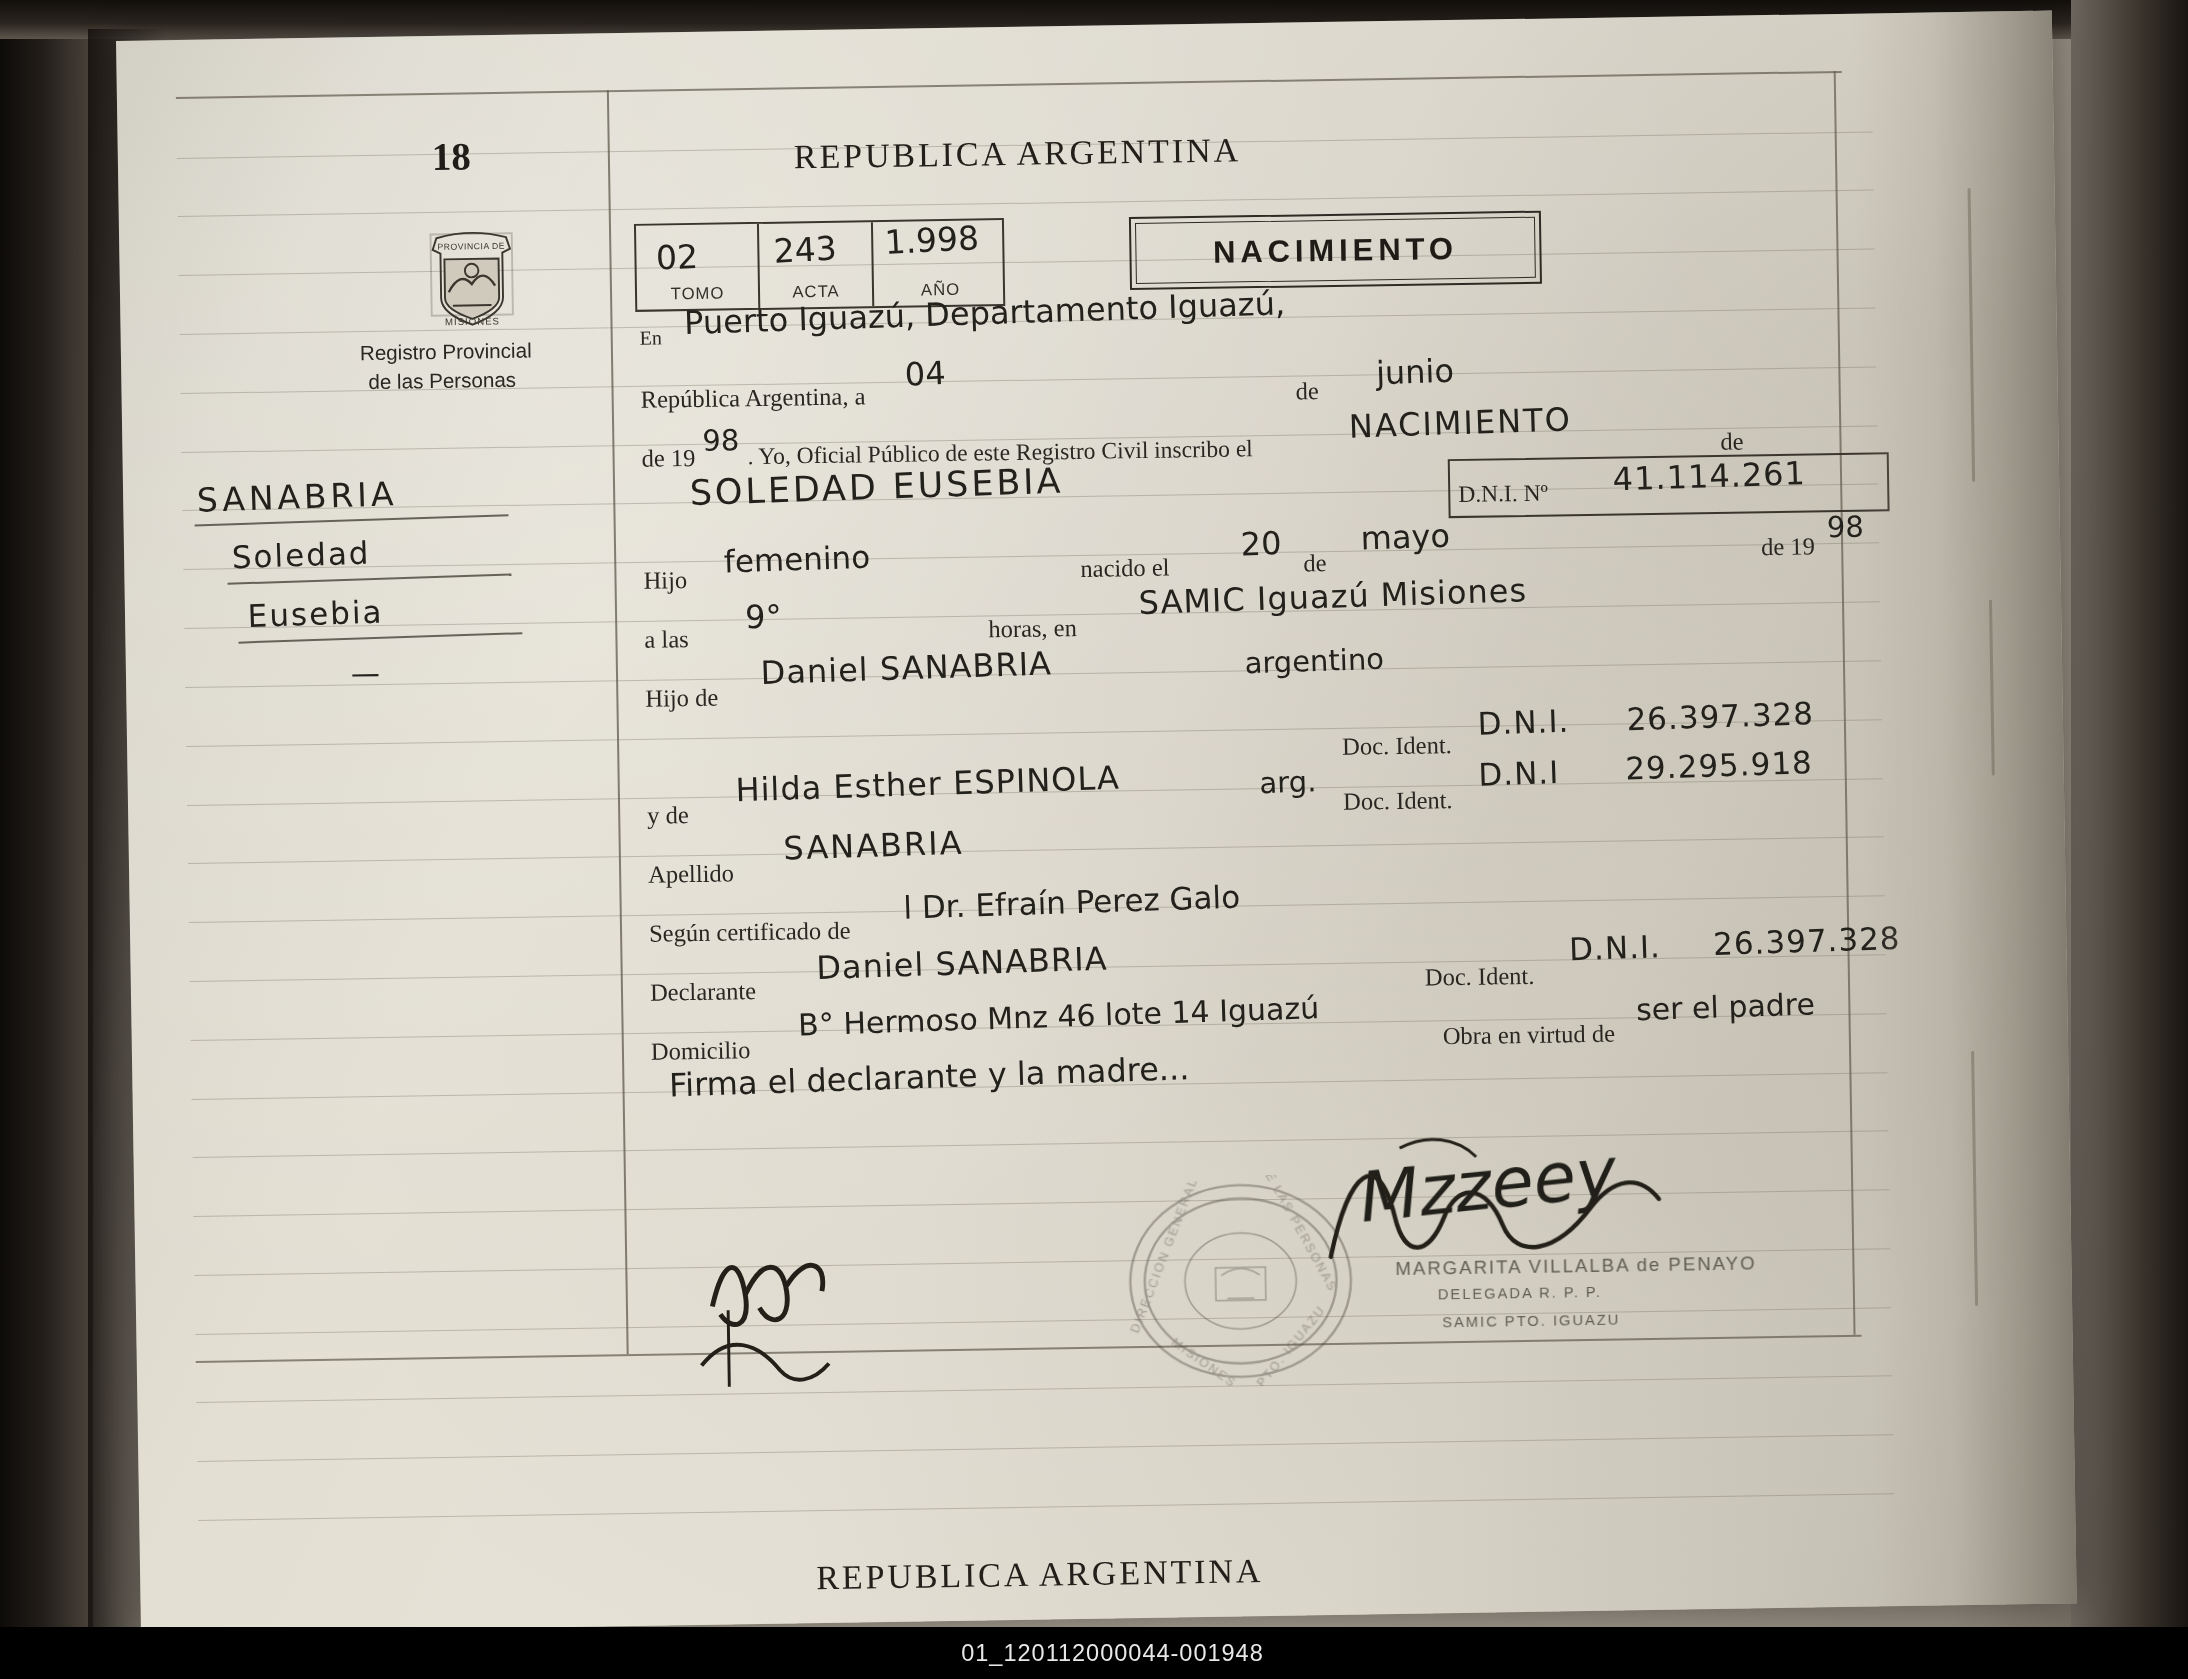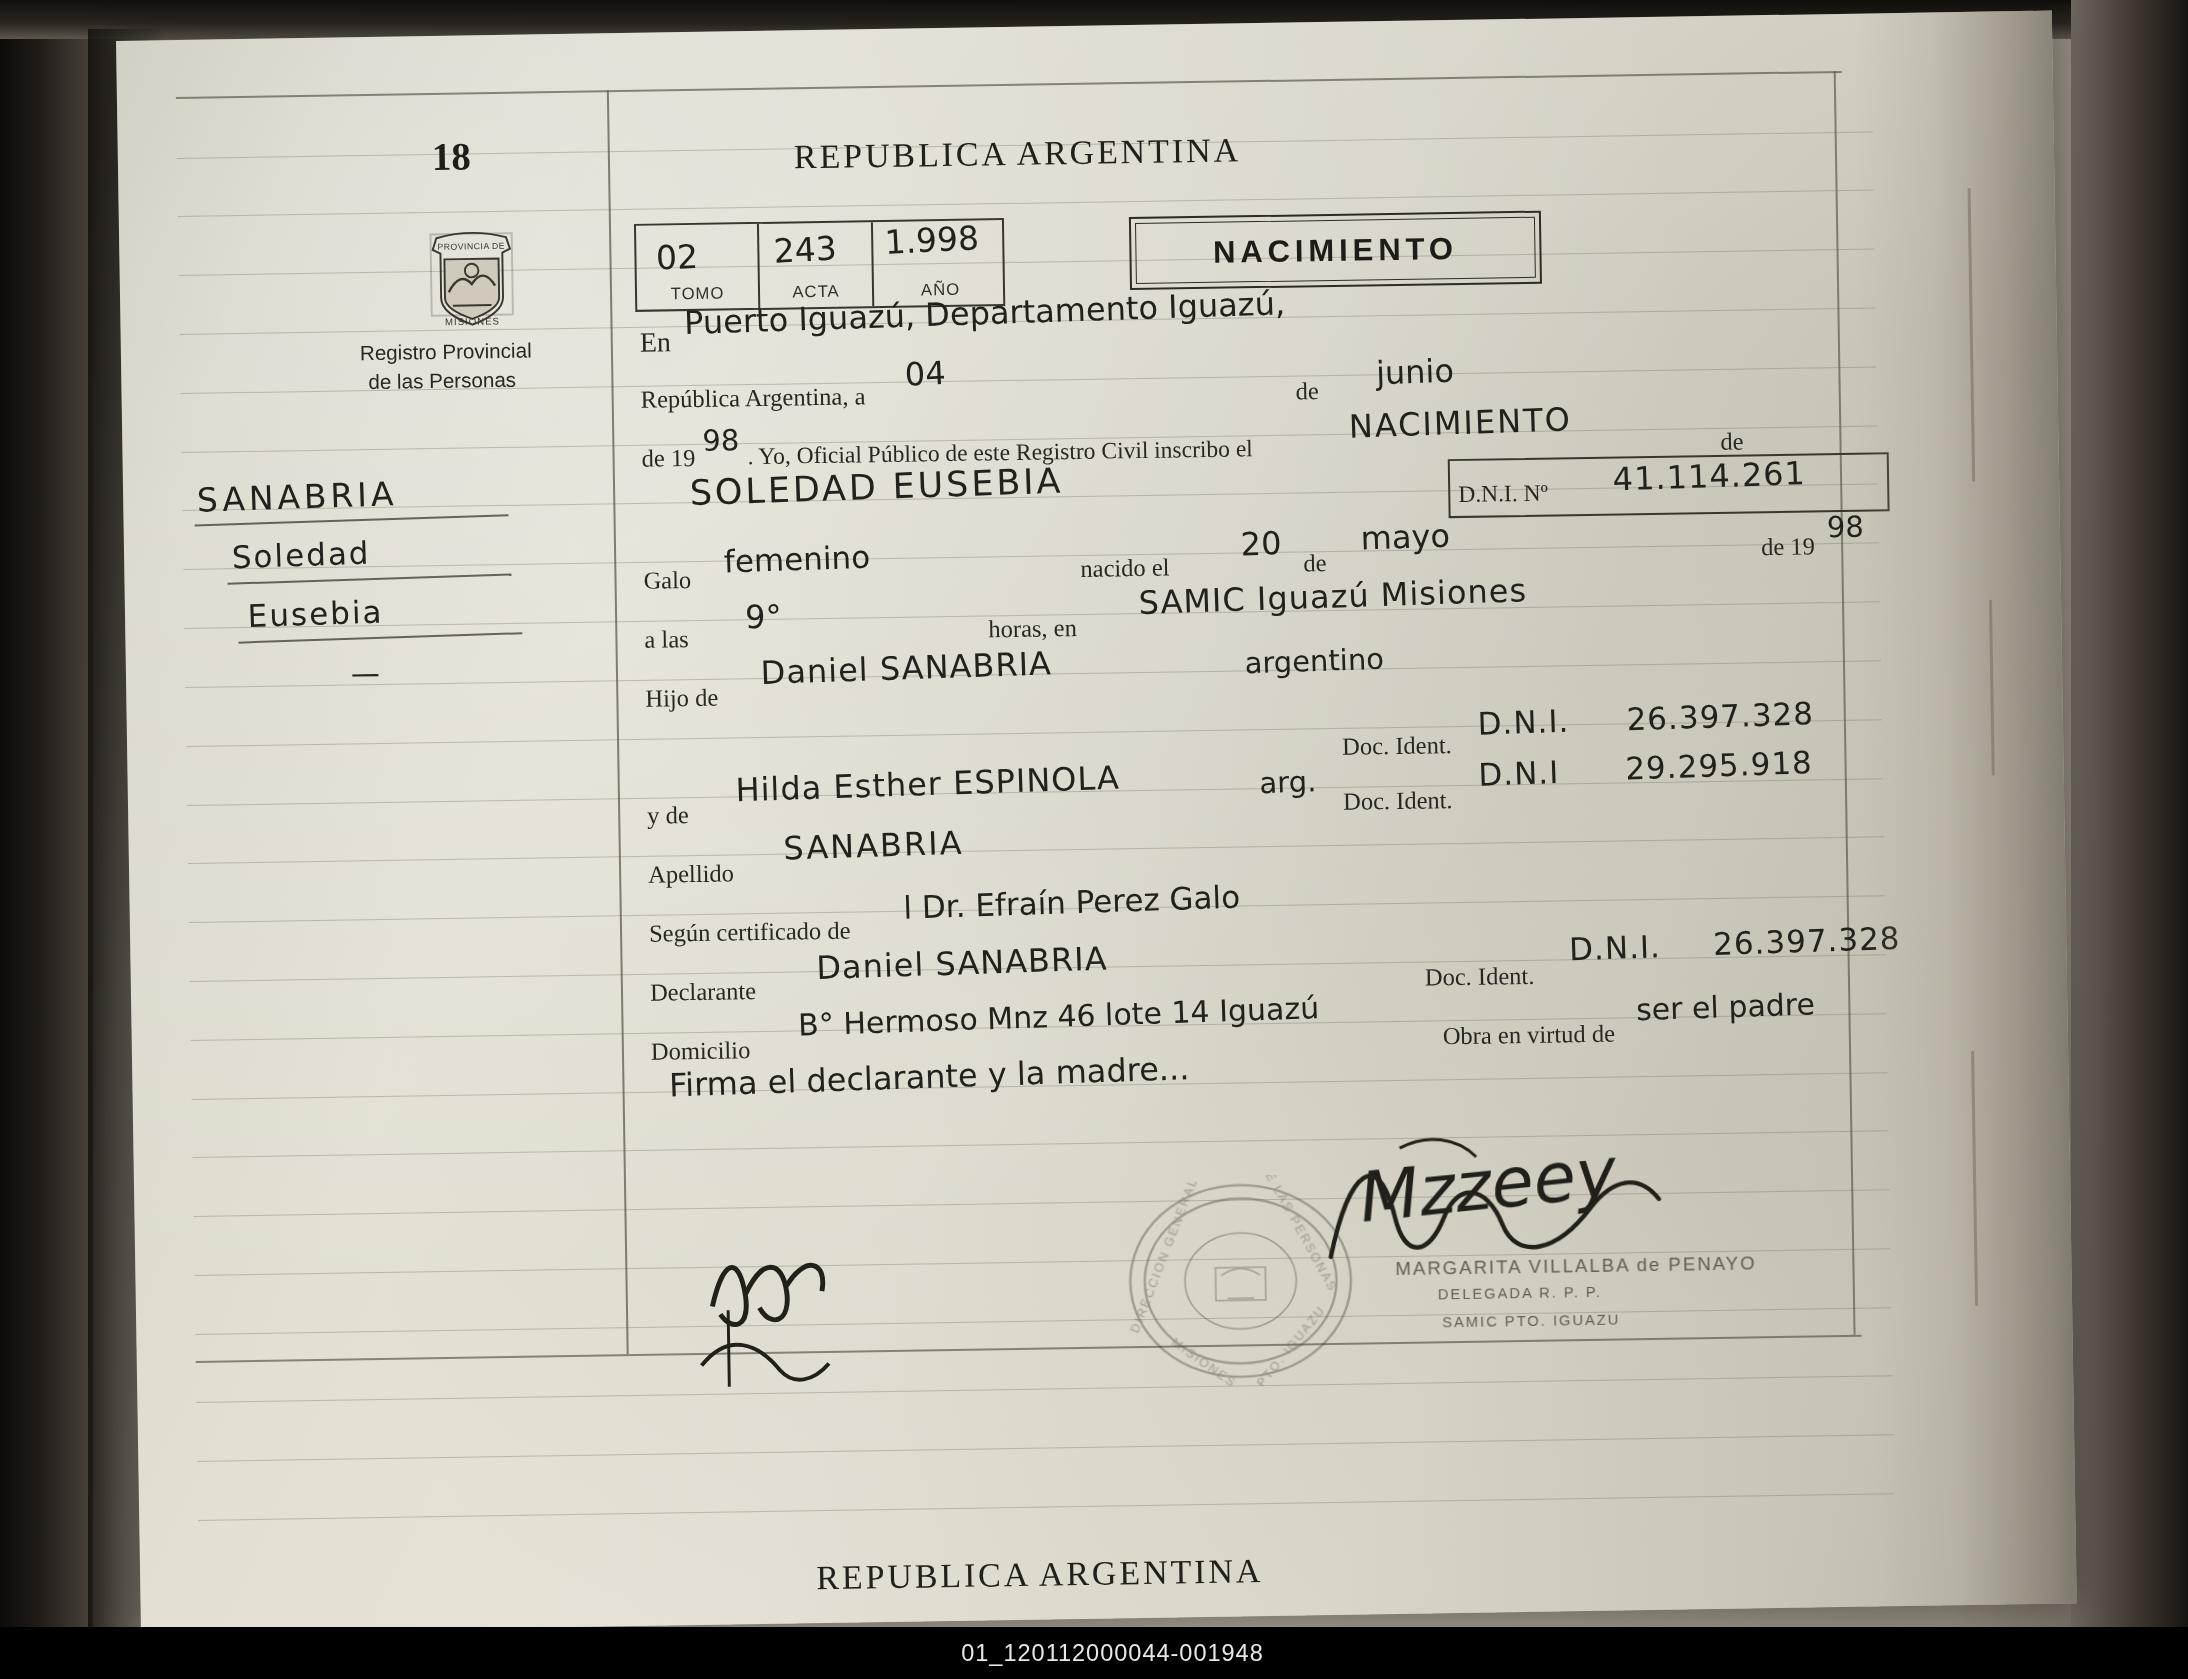--- a/index.html
+++ b/index.html
@@ -367,40 +367,40 @@
     <div class="underline-hand" style="left:71px; top:482px; width:314px; transform:rotate(-1deg);"></div>
 
     <div class="hand" style="left:108px; top:500px; font-size:31px; letter-spacing:2px; transform:rotate(-1deg);">Soledad</div>
     <div class="underline-hand" style="left:103px; top:541px; width:284px; transform:rotate(-1deg);"></div>
 
     <div class="hand" style="left:123px; top:559px; font-size:31px; letter-spacing:2px; transform:rotate(-1deg);">Eusebia</div>
     <div class="underline-hand" style="left:113px; top:600px; width:284px; transform:rotate(-1deg);"></div>
 
     <div class="hand" style="left:225px; top:619px; font-size:29px;">—</div>
 
-    <div class="printed" style="left:519px; top:294px; font-size:28px;">En</div>
+    <div class="printed" style="left:519px; top:294px; font-size:20px;">En</div>
     <div class="hand" style="left:564px; top:272px; font-size:32px; transform:rotate(-1deg);">Puerto Iguazú, Departamento Iguazú,</div>
 
     <div class="printed" style="left:519px; top:353px; font-size:24.5px;">República Argentina, a</div>
     <div class="hand" style="left:784px; top:327px; font-size:32px; transform:rotate(-1.5deg);">04</div>
     <div class="printed" style="left:1174px; top:355px; font-size:24.5px;">de</div>
     <div class="hand" style="left:1255px; top:333px; font-size:32px; transform:rotate(-1deg);">junio</div>
 
     <div class="printed" style="left:519px; top:412px; font-size:24.5px;">de 19</div>
     <div class="hand" style="left:580px; top:392px; font-size:29px;">98</div>
     <div class="printed" style="left:625px; top:412px; font-size:23.5px;">. Yo, Oficial Público de este Registro Civil inscribo el</div>
     <div class="hand" style="left:1227px; top:386px; font-size:32px; letter-spacing:2px; transform:rotate(-1deg);">NACIMIENTO</div>
     <div class="printed" style="left:1598px; top:412px; font-size:24.5px;">de</div>
 
     <div class="hand" style="left:567px; top:441px; font-size:35px; letter-spacing:2.9px; transform:rotate(-1deg);">SOLEDAD EUSEBIA</div>
     <div class="dni-box" style="left:1325px; top:439px; width:441px; height:59px;"></div>
     <div class="printed" style="left:1335px; top:461px; font-size:23.5px;">D.N.I. Nº</div>
     <div class="hand" style="left:1490px; top:443px; font-size:32px; letter-spacing:1px; transform:rotate(-1deg);">41.114.261</div>
 
-    <div class="printed" style="left:519px; top:534px; font-size:24.5px;">Galo</div>
+    <div class="printed" style="left:519px; top:534px; font-size:24.5px;">Hijo</div>
     <div class="hand" style="left:600px; top:512px; font-size:31px; transform:rotate(-1deg);">femenino</div>
     <div class="printed" style="left:956px; top:529px; font-size:24.5px;">nacido el</div>
     <div class="hand" style="left:1117px; top:502px; font-size:32px; transform:rotate(-1deg);">20</div>
     <div class="printed" style="left:1179px; top:527px; font-size:24.5px;">de</div>
     <div class="hand" style="left:1237px; top:498px; font-size:32px; transform:rotate(-1deg);">mayo</div>
     <div class="printed" style="left:1637px; top:518px; font-size:24.5px;">de 19</div>
     <div class="hand" style="left:1703px; top:496px; font-size:29px;">98</div>
 
     <div class="printed" style="left:519px; top:593px; font-size:24.5px;">a las</div>
     <div class="hand" style="left:620px; top:567px; font-size:32px;">9°</div>

